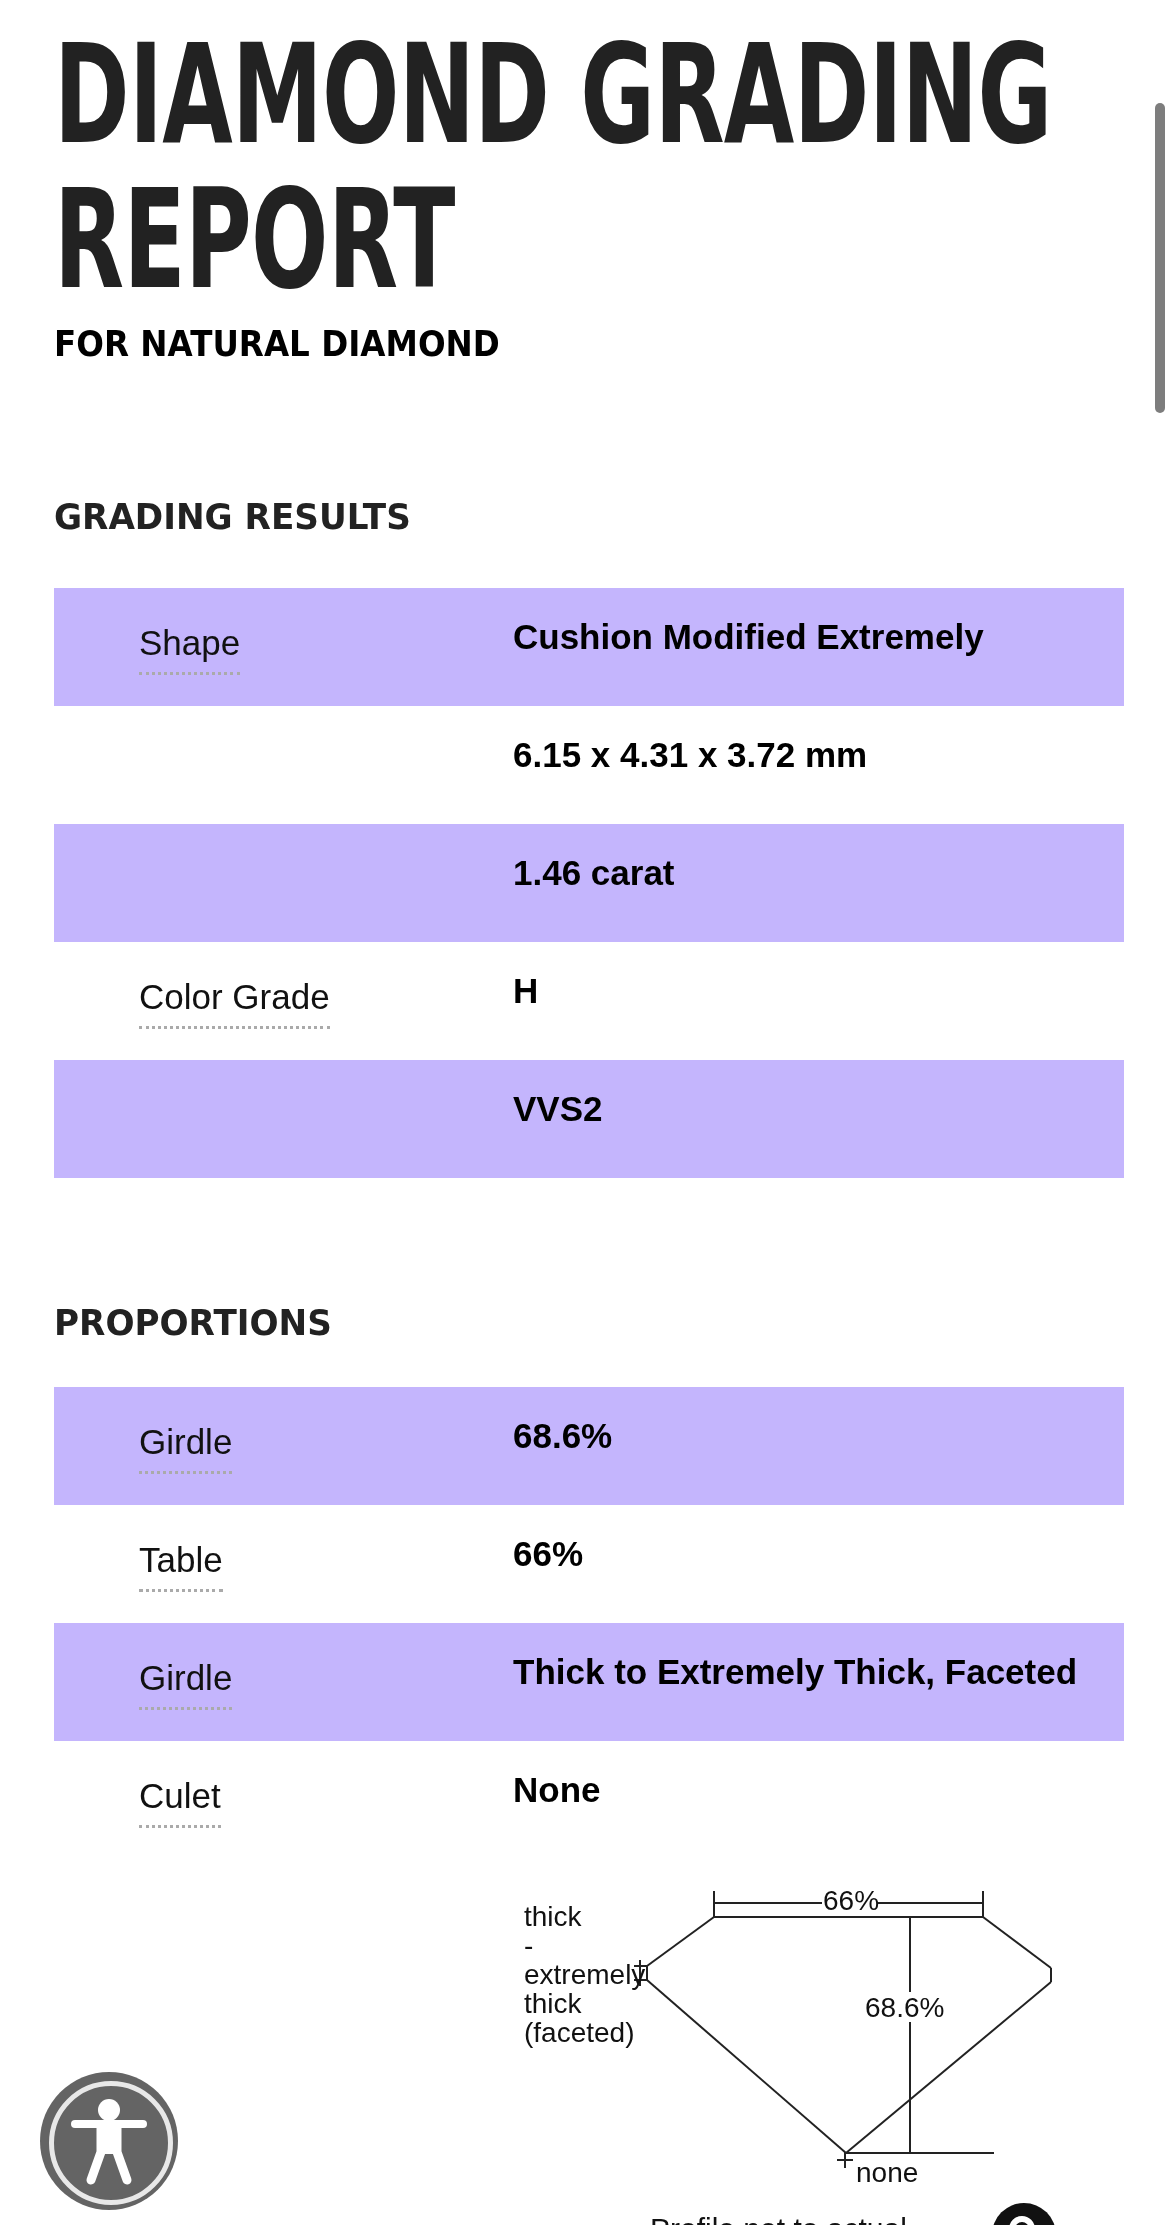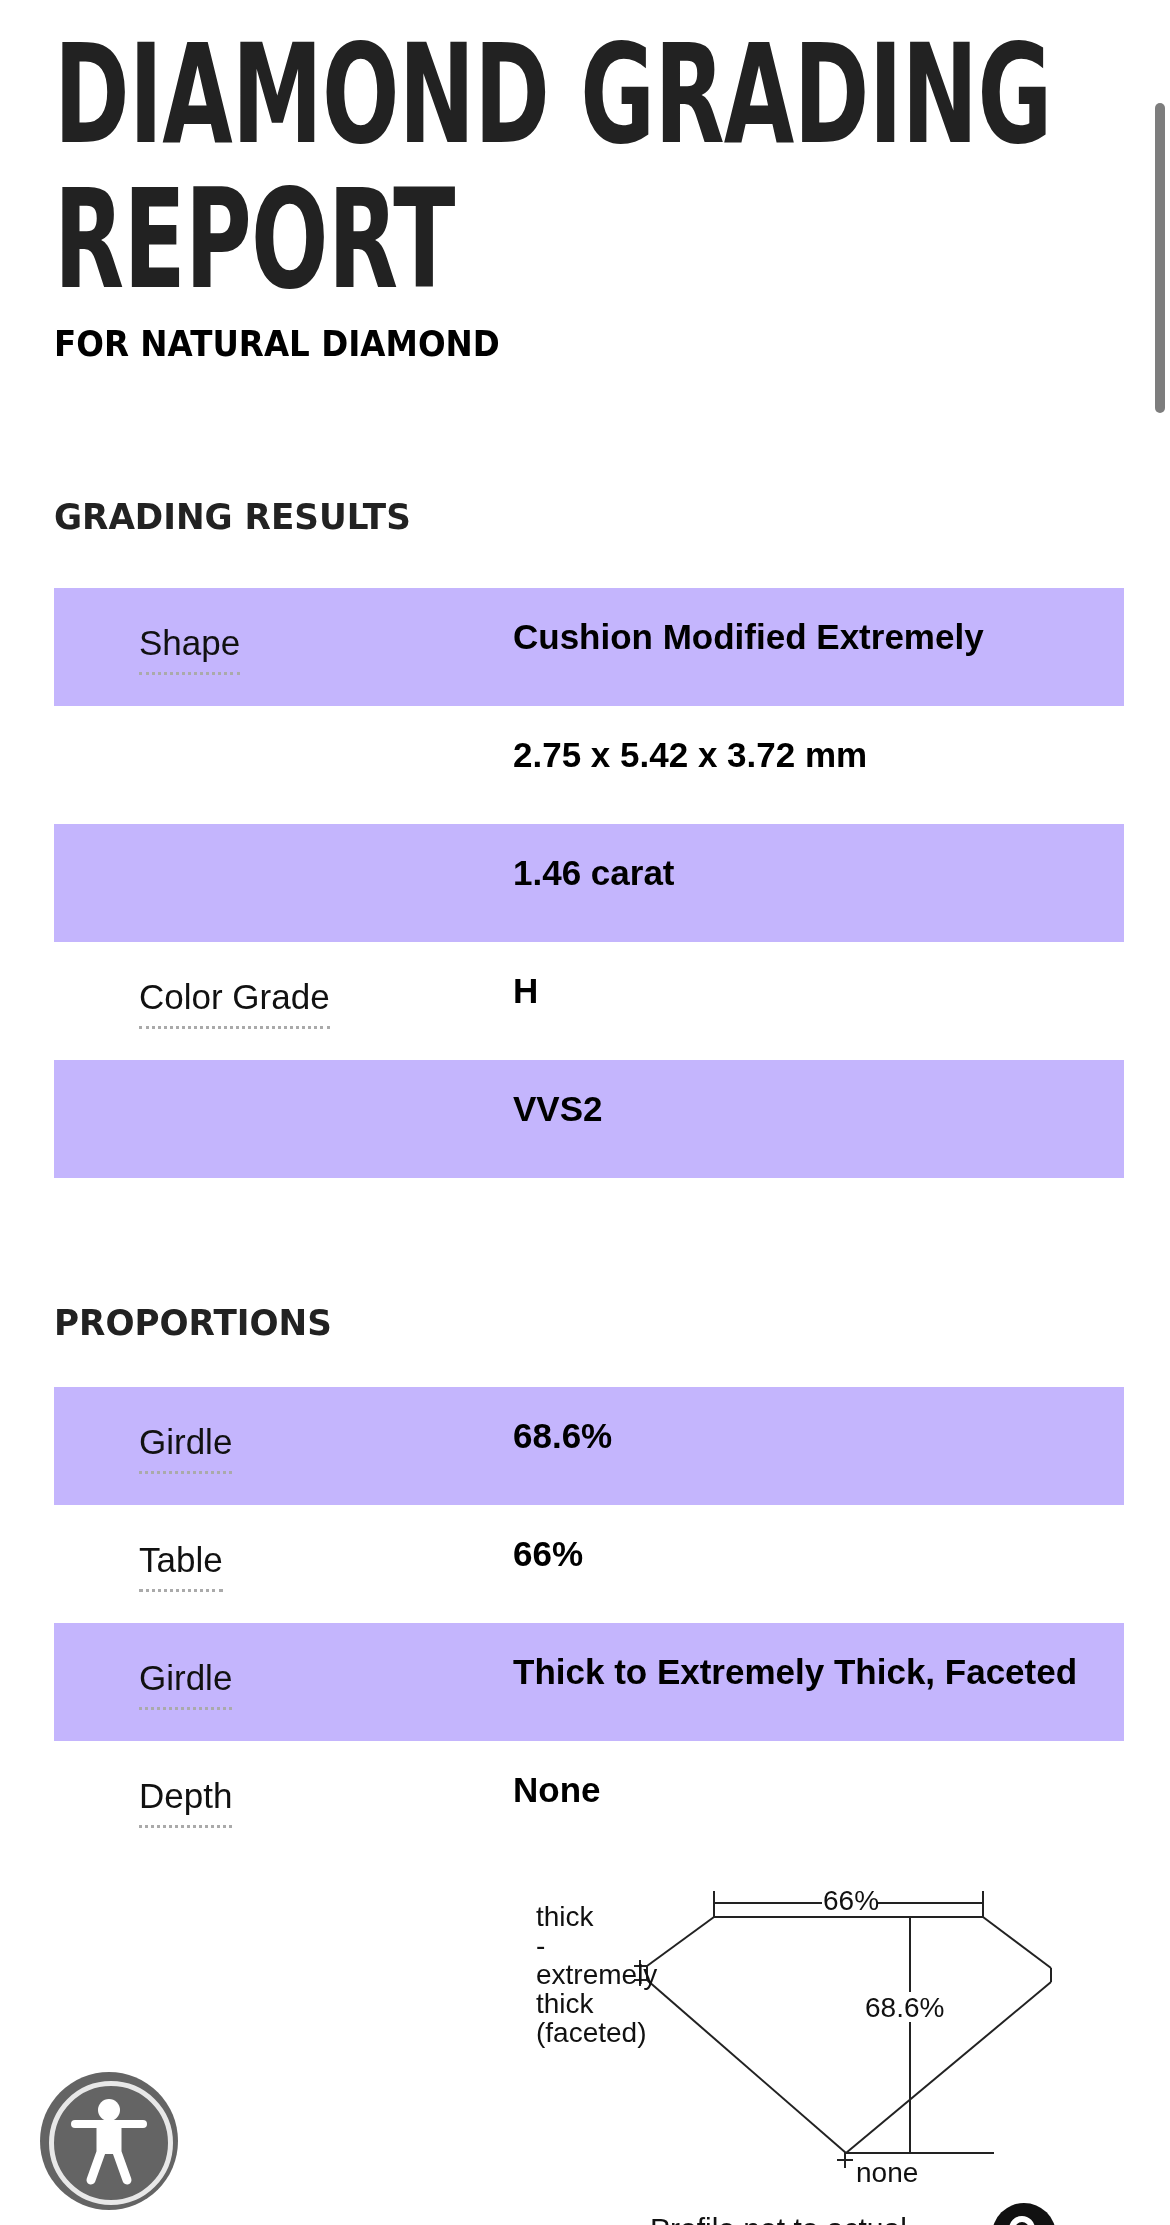--- a/index.html
+++ b/index.html
@@ -106,21 +106,20 @@
     }
     .diagram svg { position: absolute; left: 0; top: 0; }
     .diagram .girdle-label {
       position: absolute;
       left: 14px;
       top: 22px;
       font-size: 28px;
       line-height: 29px;
       color: #111;
       white-space: pre-line;
-      margin-left: 12px;
     }
 
     .scrollbar {
       position: absolute;
       left: 1155px;
       top: 103px;
       width: 10px;
       height: 310px;
       background: #7d7d7d;
       border-radius: 5px;
@@ -182,21 +181,21 @@
   <h2 class="subtitle">FOR NATURAL DIAMOND</h2>
 
   <h3 class="section-heading grading">GRADING RESULTS</h3>
 
   <div class="table grading">
     <div class="row shaded">
       <span class="label">Shape</span>
       <span class="value">Cushion Modified Extremely</span>
     </div>
     <div class="row">
-      <span class="value">2.75 x 5.42 x 3.72 mm</span>
+      <span class="value">6.15 x 4.31 x 3.72 mm</span>
     </div>
     <div class="row shaded">
       <span class="value">1.46 carat</span>
     </div>
     <div class="row">
       <span class="label">Color Grade</span>
       <span class="value">H</span>
     </div>
     <div class="row shaded">
       <span class="value">VVS2</span>
@@ -212,21 +211,21 @@
     </div>
     <div class="row">
       <span class="label">Table</span>
       <span class="value">66%</span>
     </div>
     <div class="row shaded">
       <span class="label">Girdle</span>
       <span class="value">Thick to Extremely Thick, Faceted</span>
     </div>
     <div class="row">
-      <span class="label">Depth</span>
+      <span class="label">Culet</span>
       <span class="value">None</span>
     </div>
   </div>
 
   <div class="diagram">
     <svg width="580" height="345" viewBox="0 0 580 345">
       <g stroke="#222" stroke-width="2" fill="none">
 
         <line x1="204" y1="23" x2="473" y2="23"></line>
         <line x1="204" y1="11" x2="204" y2="38"></line>

